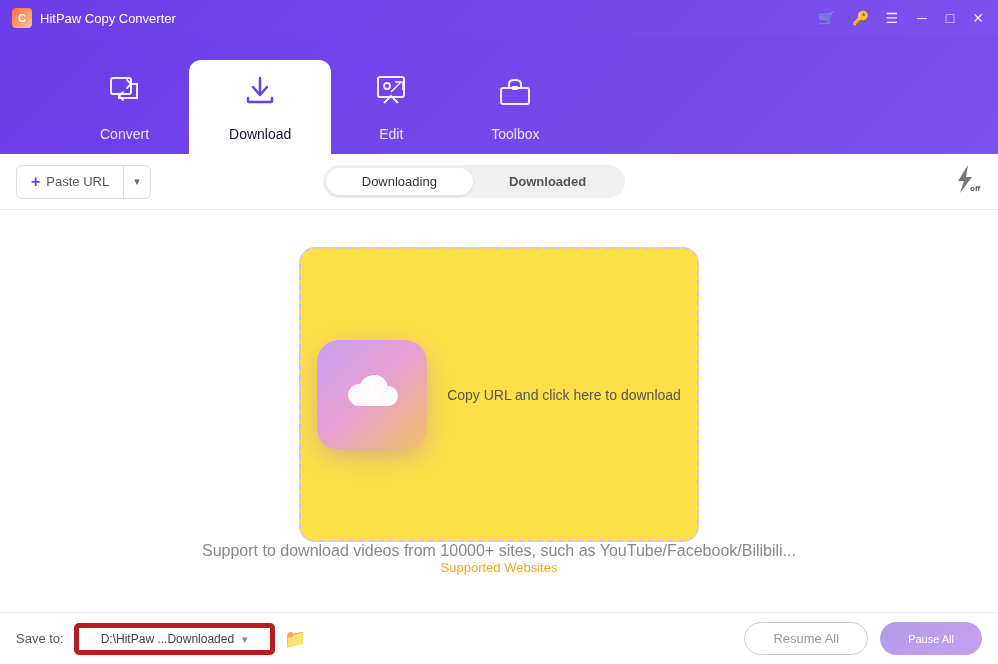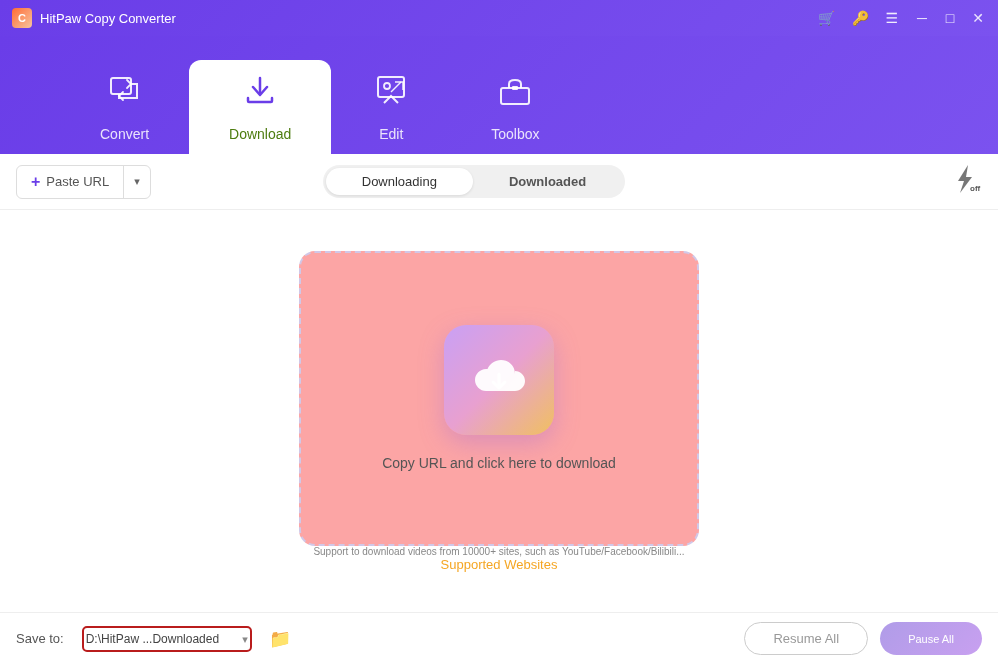--- a/index.html
+++ b/index.html
@@ -79,21 +79,21 @@
       padding: 14px 40px 12px;
       cursor: pointer;
       border-radius: 12px 12px 0 0;
       color: rgba(255,255,255,0.85);
       gap: 16px;
       min-width: 120px;
       transition: background 0.2s;
     }
     .nav-item.active {
       background: white;
-      color: #4d7c0f;
+      color: #0f172a;
     }
     .nav-icon {
       font-size: 26px;
       line-height: 1;
     }
     .nav-label {
       font-size: 14px;
       font-weight: 500;
     }
 
@@ -187,23 +187,23 @@
       padding: 20px;
       position: relative;
     }
 
     
     .drop-zone {
       width: 400px;
       height: 295px;
       border: 2px dashed #d0c8e8;
       border-radius: 16px;
-      background: #fca5a5;
-      display: flex;
-      flex-direction: column;
+      background: #fde047;
+      display: flex;
+      flex-direction: row;
       align-items: center;
       justify-content: center;
       gap: 20px;
       cursor: pointer;
     }
 
     
     .cloud-icon-wrapper {
       width: 110px;
       height: 110px;
@@ -220,54 +220,54 @@
     }
 
     .drop-text {
       color: #555;
       font-size: 14px;
     }
 
     
     .support-text {
       color: #888;
-      font-size: 10px;
+      font-size: 16px;
       text-align: center;
       margin-top: 0;
     }
     .supported-link {
       color: #f5a623;
       font-size: 13px;
       cursor: pointer;
       text-decoration: none;
       text-align: right;
     }
 
     
     .bottom-bar {
       background: white;
       border-top: 1px solid #eee;
       height: 52px;
       display: flex;
       align-items: center;
       padding: 0 16px;
       flex-shrink: 0;
-      gap: 18px;
+      gap: 10px;
     }
     .save-to-label {
       color: #555;
       font-size: 13px;
       flex-shrink: 0;
     }
     .save-path-select {
       display: flex;
       align-items: flex-end;
-      border: 2px solid #b91c1c;
+      border: 5px solid #b91c1c;
       border-radius: 5px;
-      padding: 4px 2px;
+      padding: 4px 22px;
       font-size: 12px;
       color: #444;
       gap: 8px;
       cursor: pointer;
       background: white;
       min-width: 170px;
     }
     .save-path-text { flex: 1; }
     .save-path-arrow { color: #888; font-size: 11px; }
     .folder-icon {

